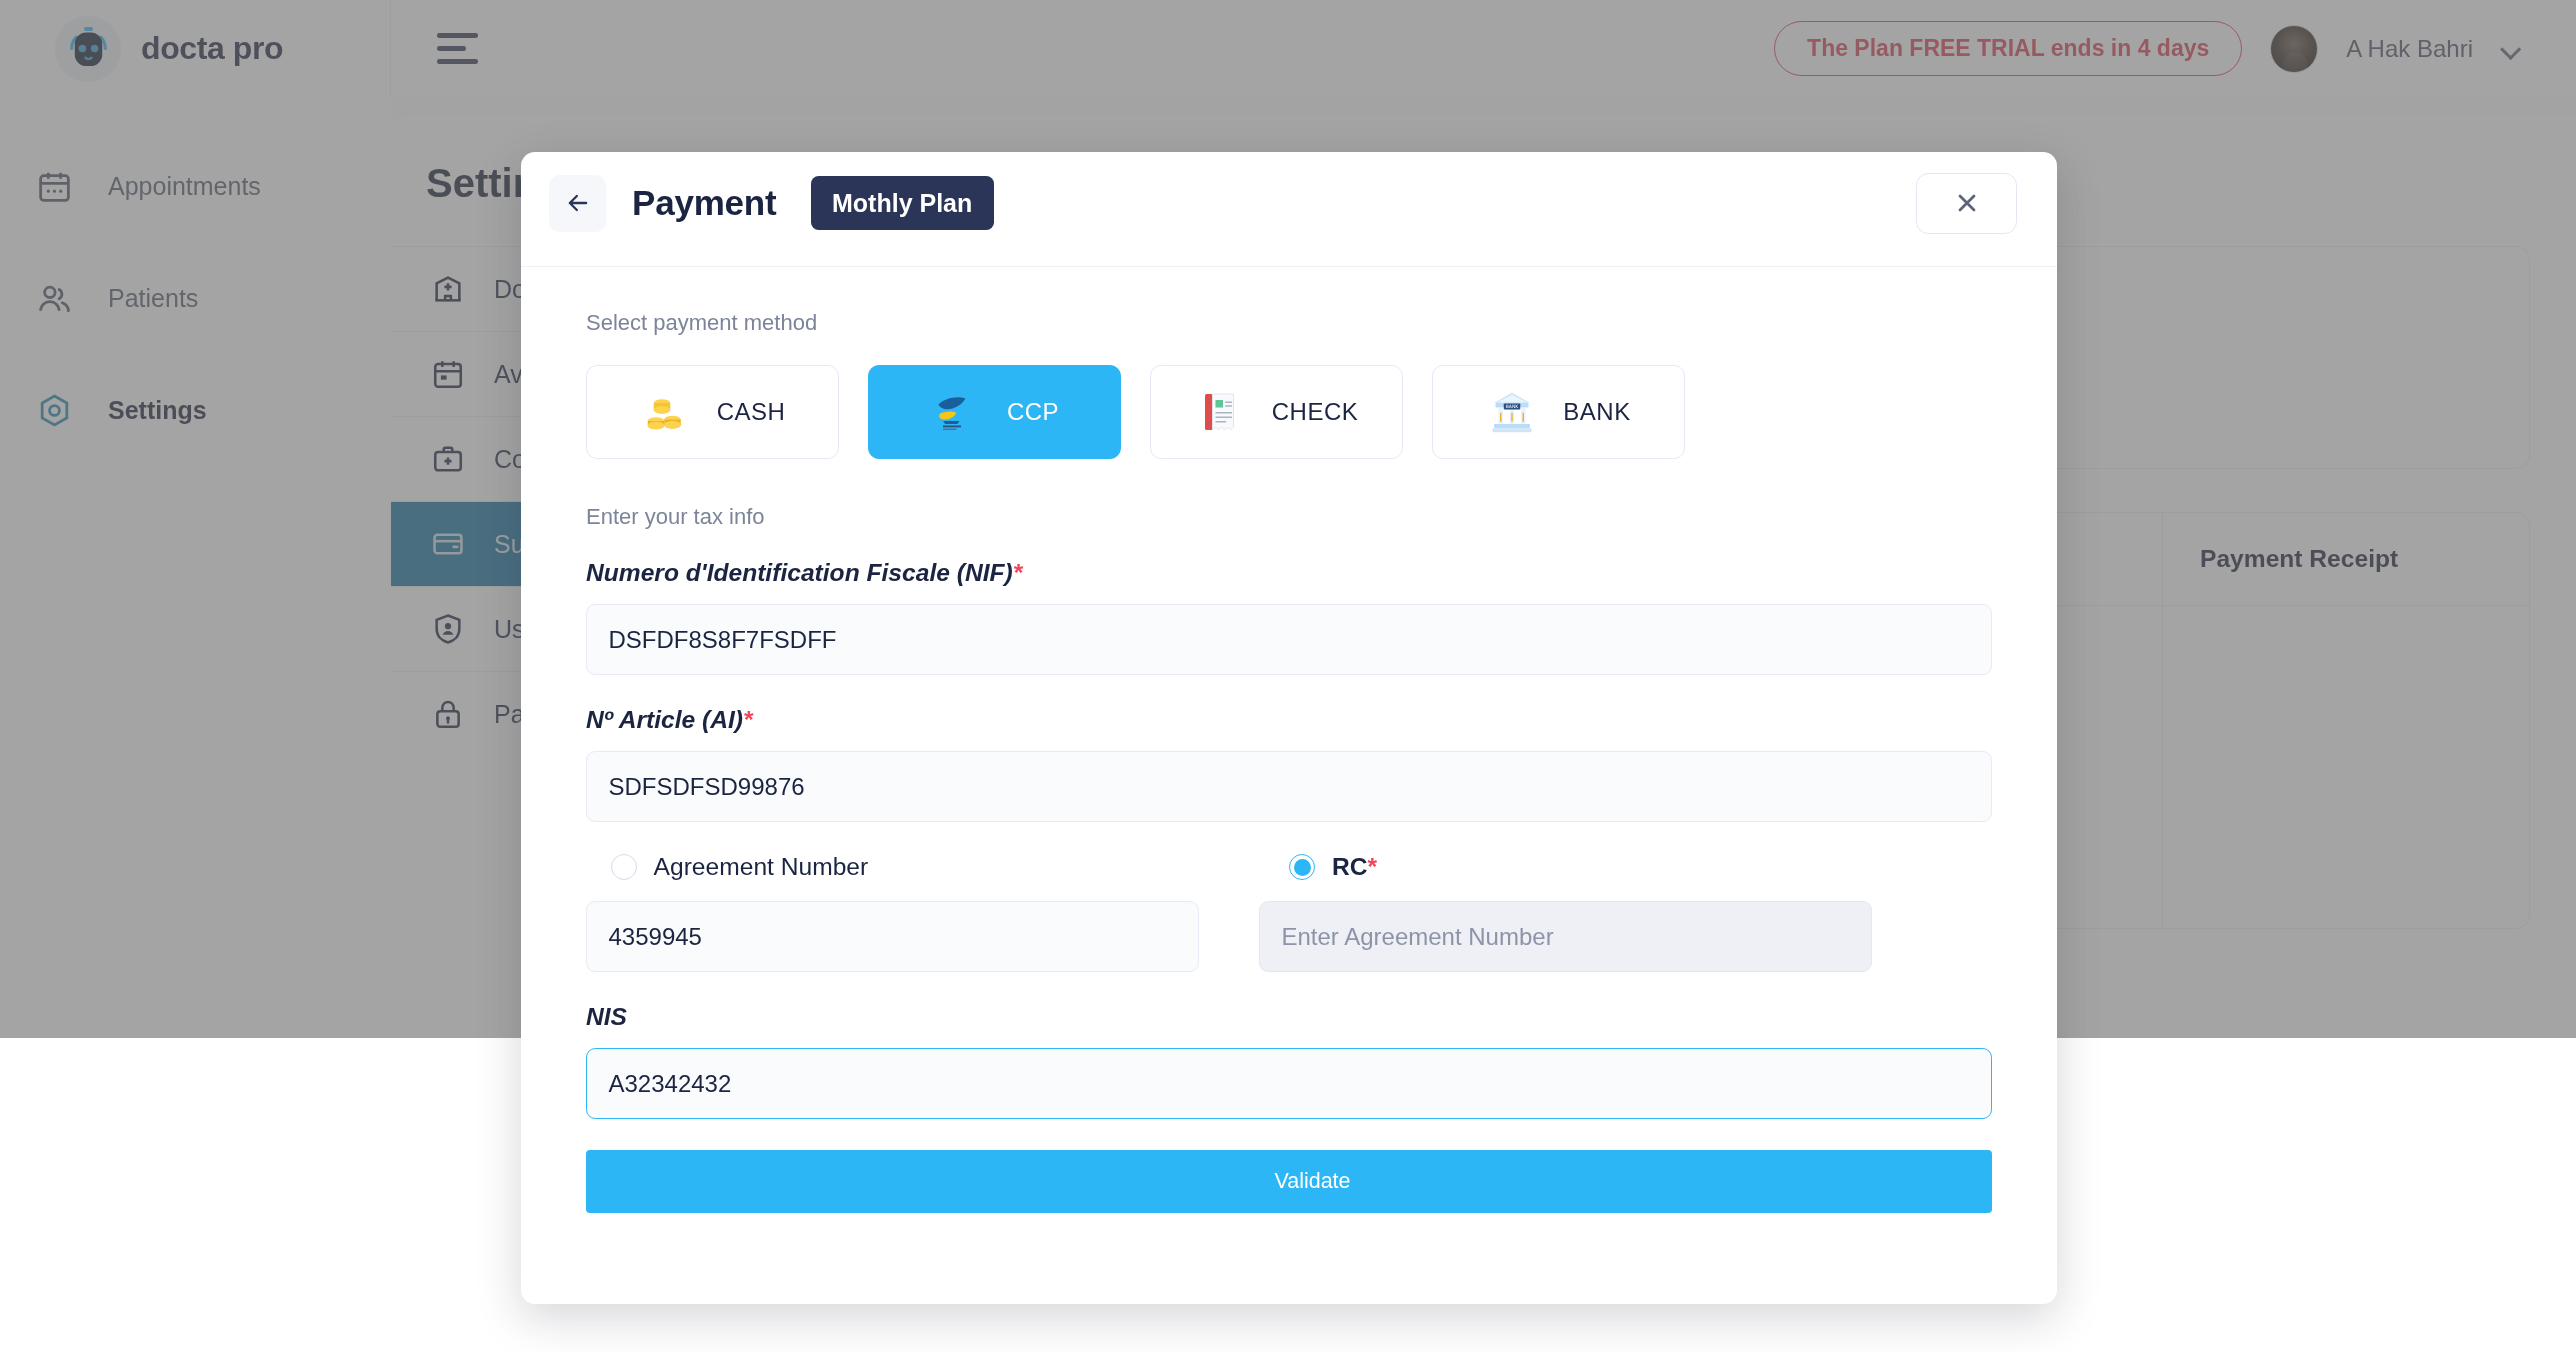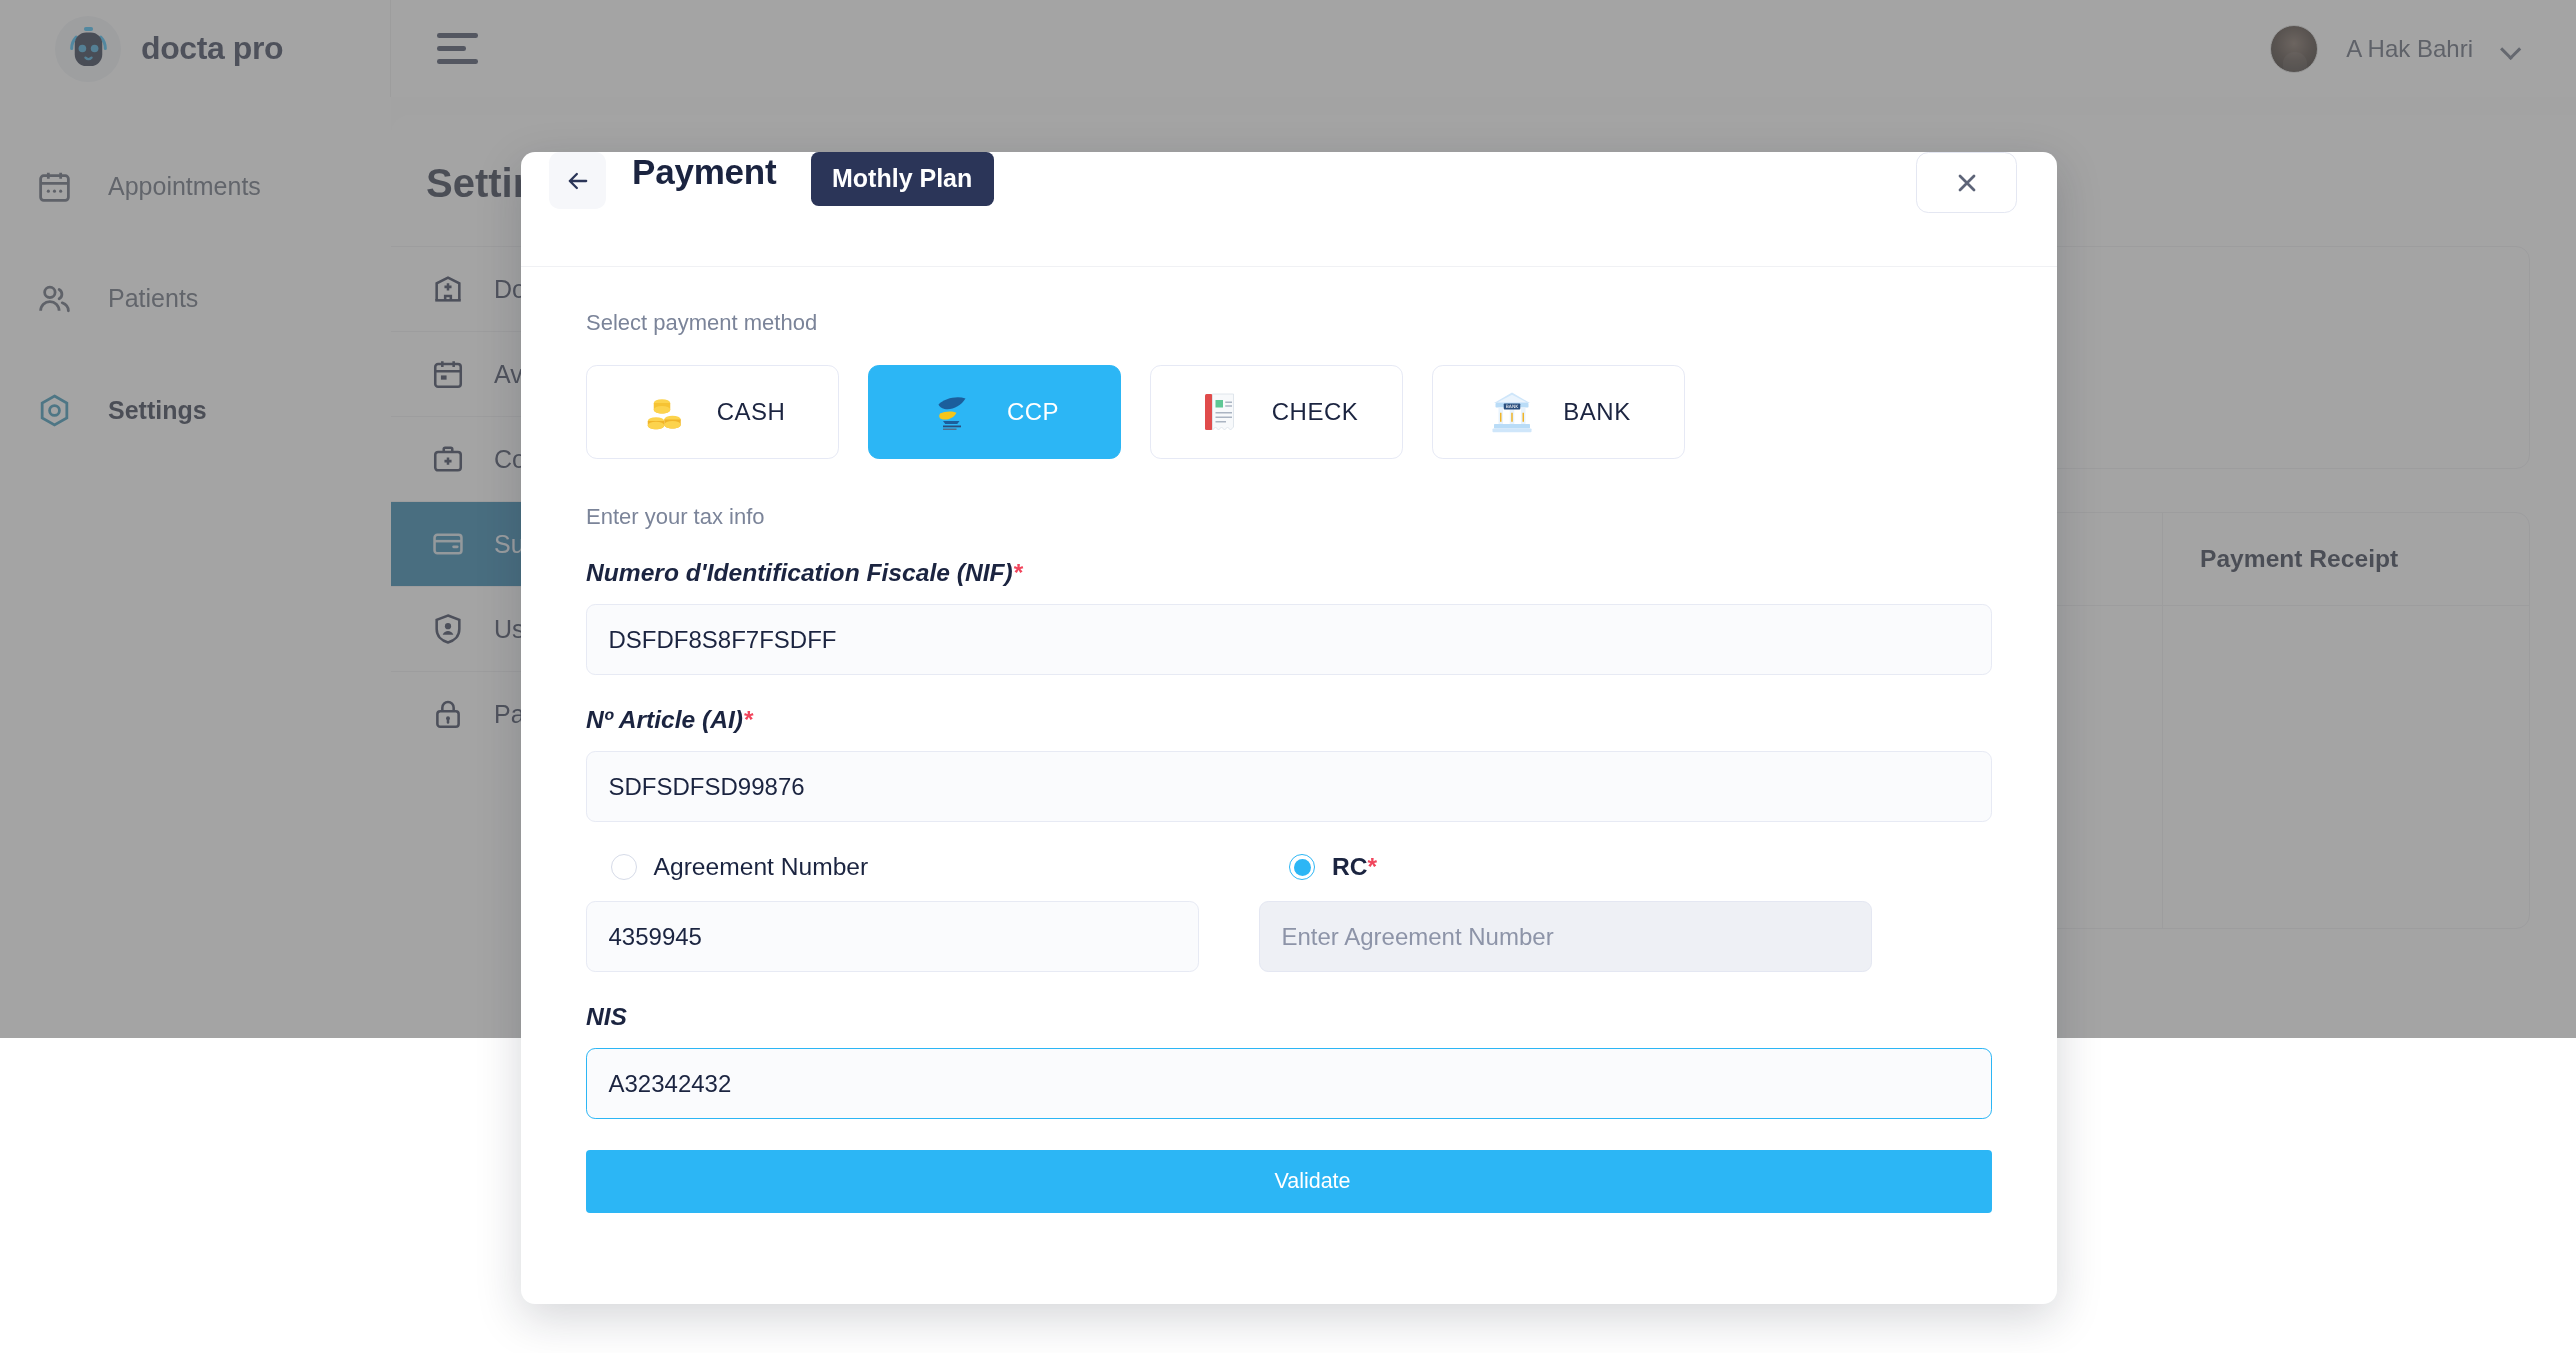--- a/index.html
+++ b/index.html
@@ -140,21 +140,21 @@
   
   .modal {
     position: absolute; z-index: 100;
     left: 521px; top: 152px; width: 1536px; height: 1152px;
     background: #ffffff; border-radius: 14px;
     box-shadow: 0 14px 46px rgba(20,25,45,0.18);
     display: flex; flex-direction: column;
   }
   .modal-header {
     height: 115px; flex: 0 0 115px;
-    display: flex; align-items: flex-start;
+    display: flex; align-items: center;
     padding: 0 40px 12px 28px;
     border-bottom: 0.8px solid #f0f1f4;
   }
   .back-btn {
     width: 57px; height: 57px; border-radius: 10.8px; background: #f6f7fa;
     display: flex; align-items: center; justify-content: center; cursor: pointer;
     flex: 0 0 57px;
   }
   .modal-title {
     font-size: 35px; font-weight: 700; color: #1b2440; margin-left: 26px;
@@ -254,20 +254,21 @@
         </div>
         <div class="brand-name">docta pro</div>
       </div>
       <div class="topbar-divider"></div>
       <div class="hamburger">
         <span></span>
           <span></span>
           <span></span>
       </div>
       <div class="topbar-right">
+        <div class="trial-pill">The Plan FREE TRIAL ends in 4 days</div>
         <div class="avatar"></div>
         <div class="user-name">A Hak Bahri</div>
         <div class="caret-down"></div>
       </div>
     </div>
 
     <div class="sidebar">
       <div class="side-item">
         <div class="side-icon">
           <svg width="37" height="37" viewBox="0 0 24 24" fill="none" stroke="#4a5264" stroke-width="1.8">

